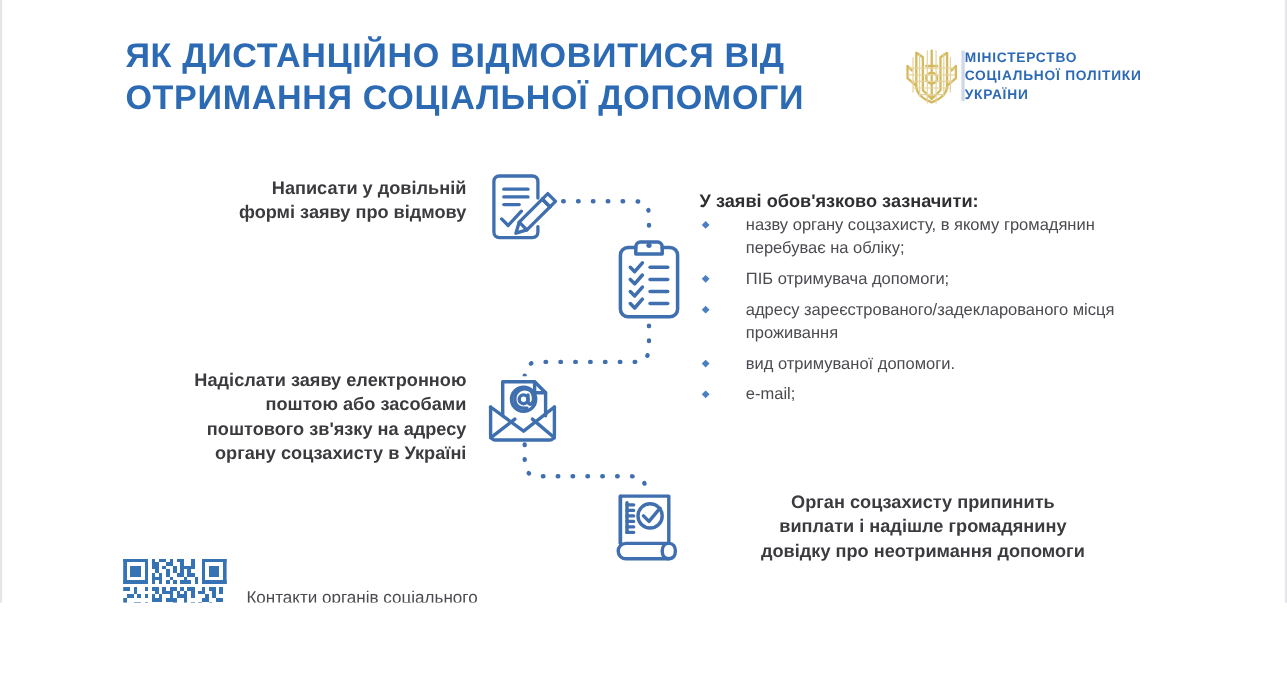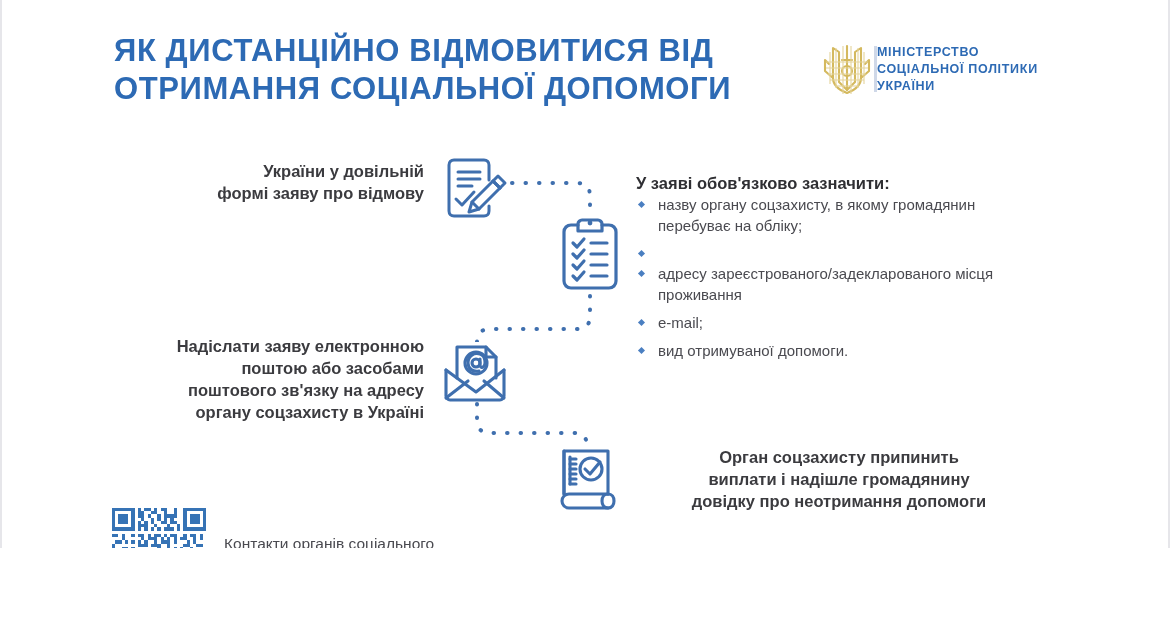--- a/index.html
+++ b/index.html
@@ -116,20 +116,21 @@
     height: 5px;
     background: #4a7fc1;
     margin: 8px 14px 0 3px;
     transform: rotate(45deg);
   }
   .req-label {
     color: #4a4a50;
     font-size: 15px;
     line-height: 21px;
     white-space: pre-line;
+    margin-left: 20px;
   }
 
   
   #qr-block {
     position: absolute;
     left: 110px;
     top: 508px;
     display: flex;
     align-items: center;
     gap: 18px;
@@ -186,21 +187,21 @@
     <g fill="none" stroke="#3f6fae" stroke-width="4" stroke-linecap="round" stroke-dasharray="0.5 13">
 
       <path d="M510 183 L575 183 Q588 183 588 196 L588 214"></path>
 
       <path d="M588 296 L588 316 Q588 329 575 329 L488 329 Q475 329 475 342 L475 340"></path>
 
       <path d="M475 404 L475 420 Q475 433 488 433 L572 433 Q585 433 585 446 L585 442"></path>
     </g>
   </svg>
 
-  <div id="step1-text" class="step-text">України у довільній
+  <div id="step1-text" class="step-text">Написати у довільній
 формі заяву  про відмову</div>
 
   <div class="icon-box" id="icon-doc-pen">
     <svg width="72" height="72" viewBox="0 0 72 72" aria-hidden="true">
       <g fill="none" stroke="#3f6fae" stroke-width="3" stroke-linecap="round" stroke-linejoin="round">
         <path d="M50 28 L50 13 C50 10 48 8 45 8 L15 8 C12 8 10 10 10 13 L10 59 C10 62 12 64 15 64 L45 64 C48 64 50 62 50 59 L50 54"></path>
         <path d="M19 20 L41 20"></path>
         <path d="M19 27 L41 27"></path>
         <path d="M19 34 L33 34"></path>
         <path d="M17 47 L23 53 L35 40"></path>
@@ -278,33 +279,34 @@
   <div id="requirements">
     <div id="requirements-heading">У заяві обов'язково зазначити:</div>
 
     <div class="req-item">
       <span class="req-bullet"></span>
       <span class="req-label">назву органу соцзахисту, в якому громадянин
 перебуває на обліку;</span>
     </div>
     <div class="req-item">
       <span class="req-bullet"></span>
+      <span class="req-label">ПІБ отримувача допомоги;</span>
     </div>
     <div class="req-item">
       <span class="req-bullet"></span>
       <span class="req-label">адресу зареєстрованого/задекларованого місця
 проживання</span>
     </div>
     <div class="req-item">
       <span class="req-bullet"></span>
-      <span class="req-label">e-mail;</span>
+      <span class="req-label">вид отримуваної допомоги.</span>
     </div>
     <div class="req-item">
       <span class="req-bullet"></span>
-      <span class="req-label">вид отримуваної допомоги.</span>
+      <span class="req-label">e-mail;</span>
     </div>
   </div>
 
   <div id="qr-block">
     <span>
       <svg id="qr-code" width="94" height="94" viewBox="0 0 29 29" shape-rendering="crispEdges" aria-hidden="true">
         <rect width="29" height="29" fill="#ffffff"></rect>
         <g fill="#3673b5">
 
           <rect x="0" y="0" width="7" height="1"></rect>

